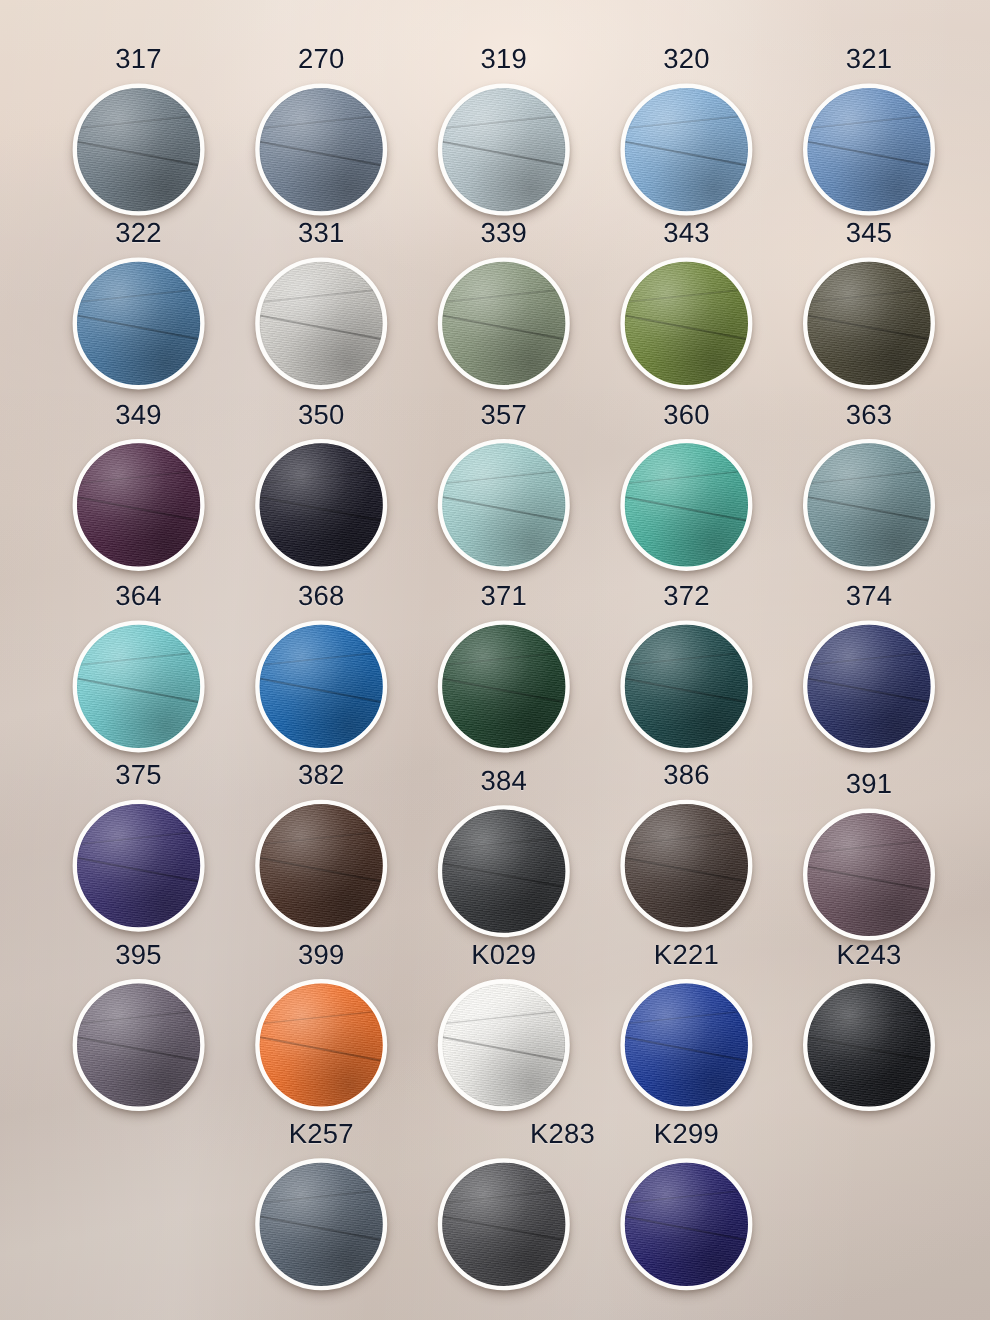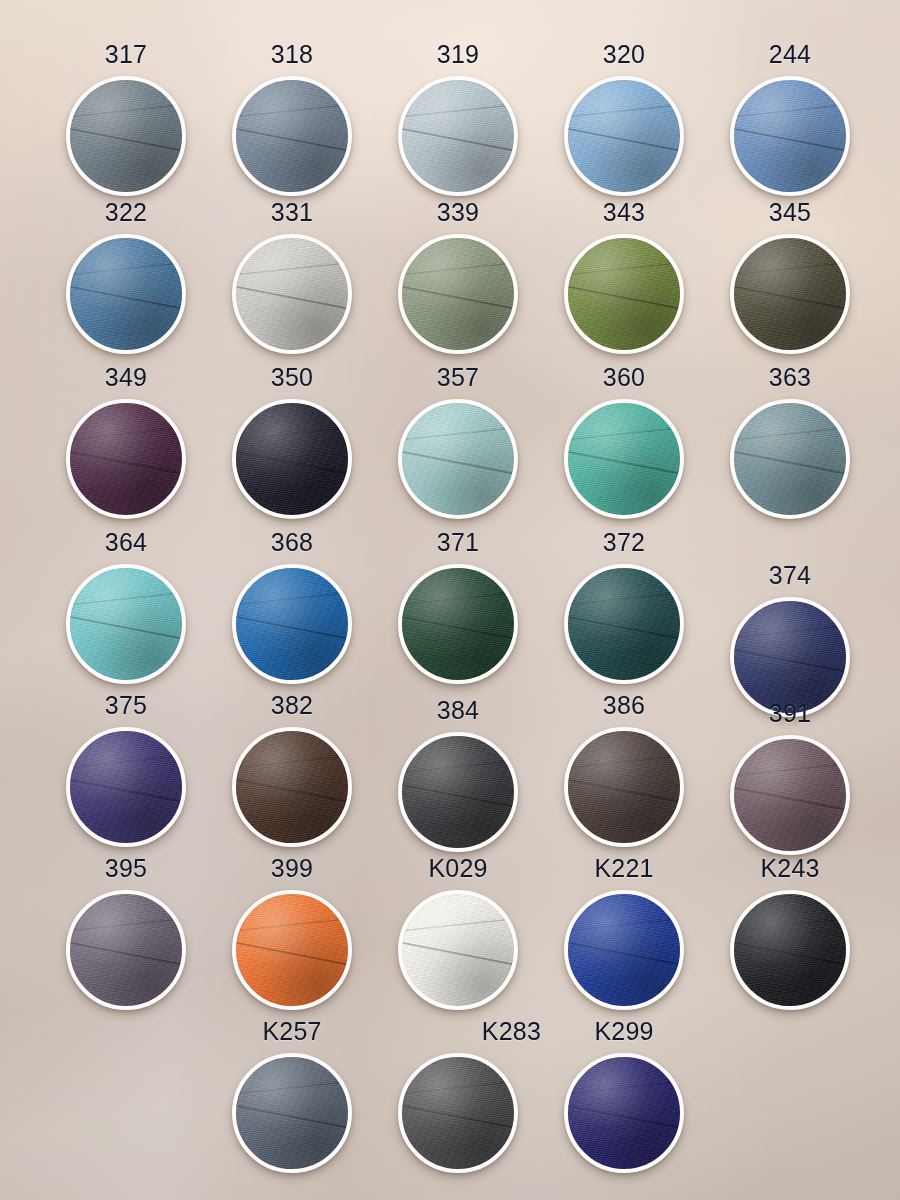--- a/index.html
+++ b/index.html
@@ -141,21 +141,21 @@
     <div class="swatch-cell" style="left: 43px; top: 42px;">
       <div class="swatch-label">317</div>
       <div class="swatch-disc" style="background-color: rgb(115, 129, 139);">
         <div class="tex tex-threads"></div>
         <div class="tex tex-threads2"></div>
         <div class="tex tex-seam"></div>
         <div class="tex tex-shade"></div>
       </div>
     </div>
     <div class="swatch-cell" style="left: 209px; top: 42px;">
-      <div class="swatch-label">318</div>
+      <div class="swatch-label">270</div>
       <div class="swatch-disc" style="background-color: rgb(118, 134, 154);">
         <div class="tex tex-threads"></div>
         <div class="tex tex-threads2"></div>
         <div class="tex tex-seam"></div>
         <div class="tex tex-shade"></div>
       </div>
     </div>
     <div class="swatch-cell" style="left: 375px; top: 42px;">
       <div class="swatch-label">319</div>
       <div class="swatch-disc" style="background-color: rgb(189, 205, 211);">
@@ -168,21 +168,21 @@
     <div class="swatch-cell" style="left: 541px; top: 42px;">
       <div class="swatch-label">320</div>
       <div class="swatch-disc" style="background-color: rgb(133, 179, 221);">
         <div class="tex tex-threads"></div>
         <div class="tex tex-threads2"></div>
         <div class="tex tex-seam"></div>
         <div class="tex tex-shade"></div>
       </div>
     </div>
     <div class="swatch-cell" style="left: 707px; top: 42px;">
-      <div class="swatch-label">244</div>
+      <div class="swatch-label">321</div>
       <div class="swatch-disc" style="background-color: rgb(106, 147, 198);">
         <div class="tex tex-threads"></div>
         <div class="tex tex-threads2"></div>
         <div class="tex tex-seam"></div>
         <div class="tex tex-shade"></div>
       </div>
     </div>
     <div class="swatch-cell" style="left: 43px; top: 200px;">
       <div class="swatch-label">322</div>
       <div class="swatch-disc" style="background-color: rgb(74, 123, 166);">
@@ -302,21 +302,21 @@
     </div>
     <div class="swatch-cell" style="left: 541px; top: 530px;">
       <div class="swatch-label">372</div>
       <div class="swatch-disc" style="background-color: rgb(29, 74, 76);">
         <div class="tex tex-threads"></div>
         <div class="tex tex-threads2"></div>
         <div class="tex tex-seam"></div>
         <div class="tex tex-shade"></div>
       </div>
     </div>
-    <div class="swatch-cell" style="left: 707px; top: 530px; margin-top: 33px;">
+    <div class="swatch-cell" style="left: 707px; top: 530px;">
       <div class="swatch-label">374</div>
       <div class="swatch-disc" style="background-color: rgb(42, 49, 102);">
         <div class="tex tex-threads"></div>
         <div class="tex tex-threads2"></div>
         <div class="tex tex-seam"></div>
         <div class="tex tex-shade"></div>
       </div>
     </div>
     <div class="swatch-cell" style="left: 43px; top: 693px;">
       <div class="swatch-label">375</div>

